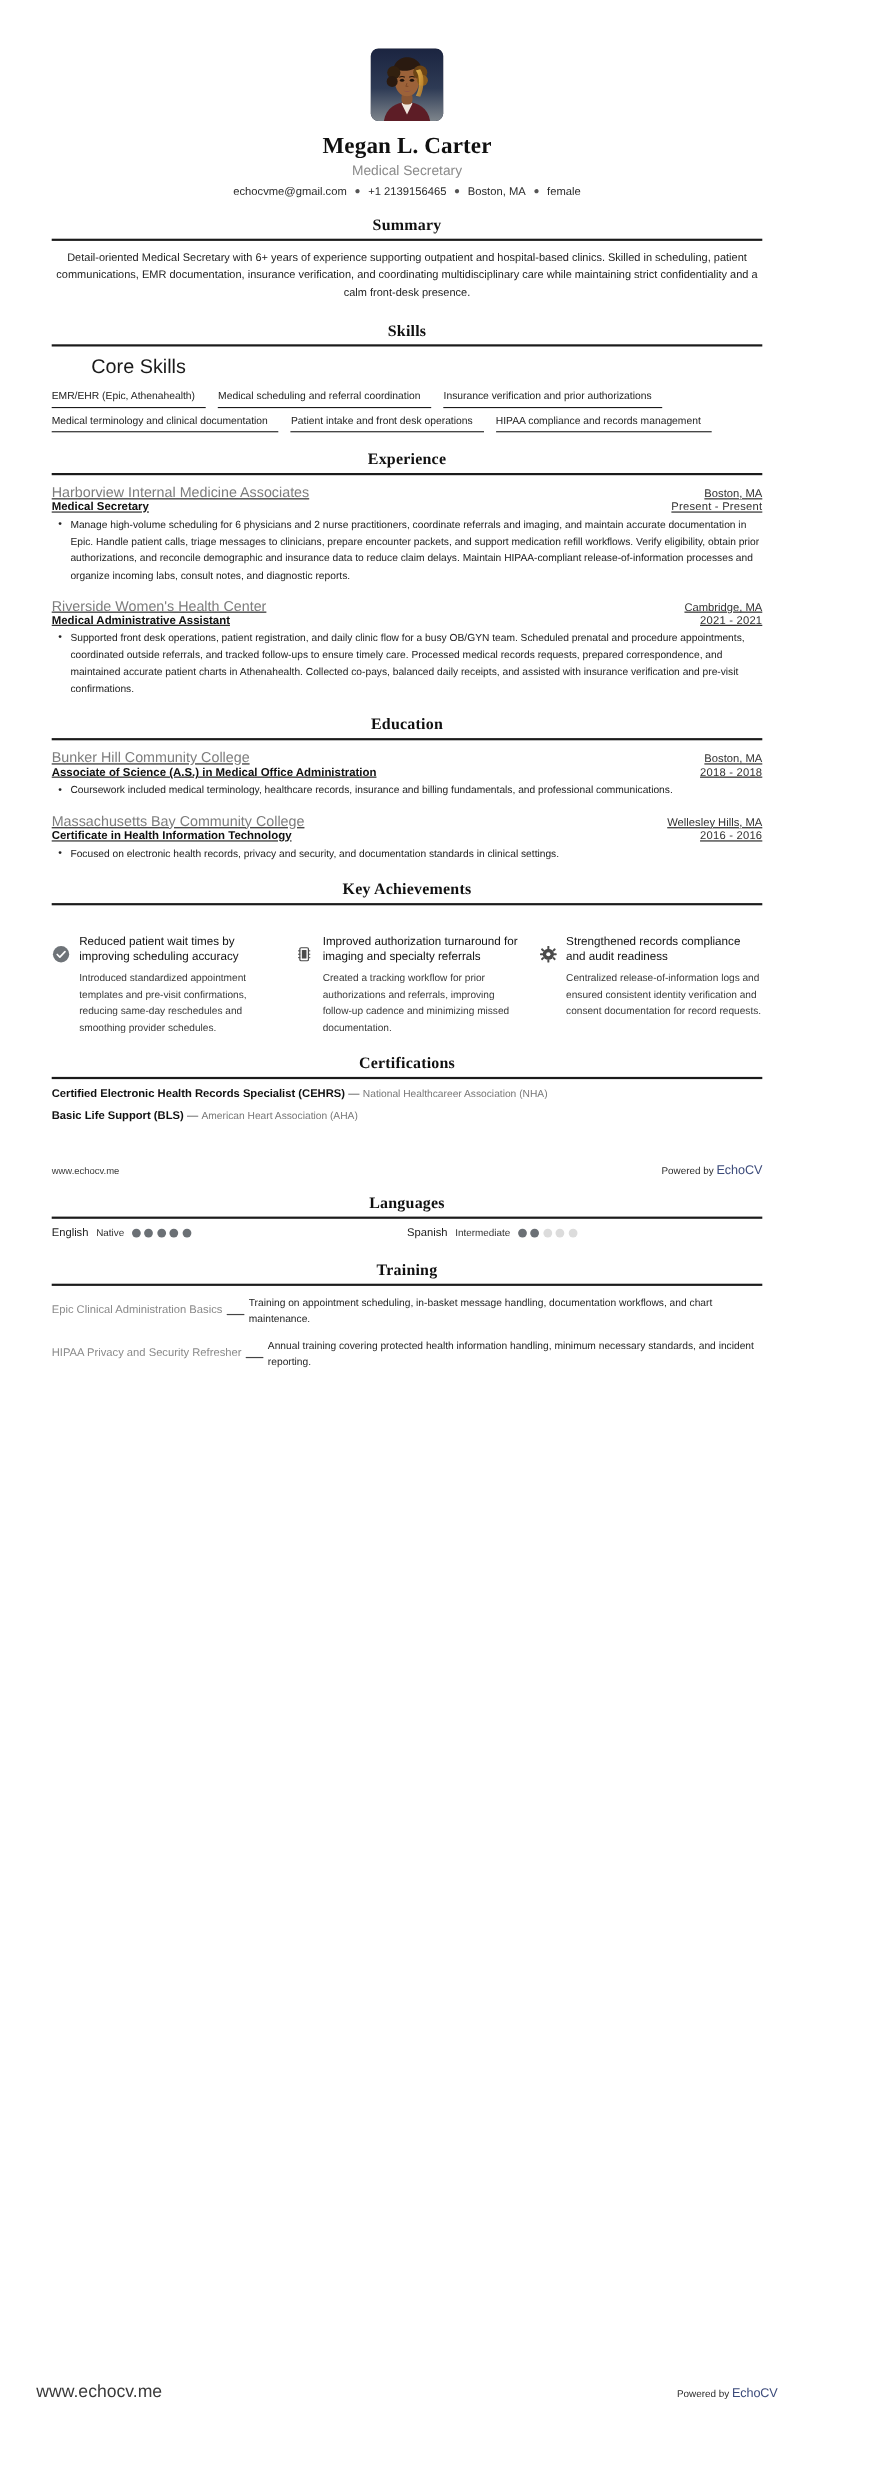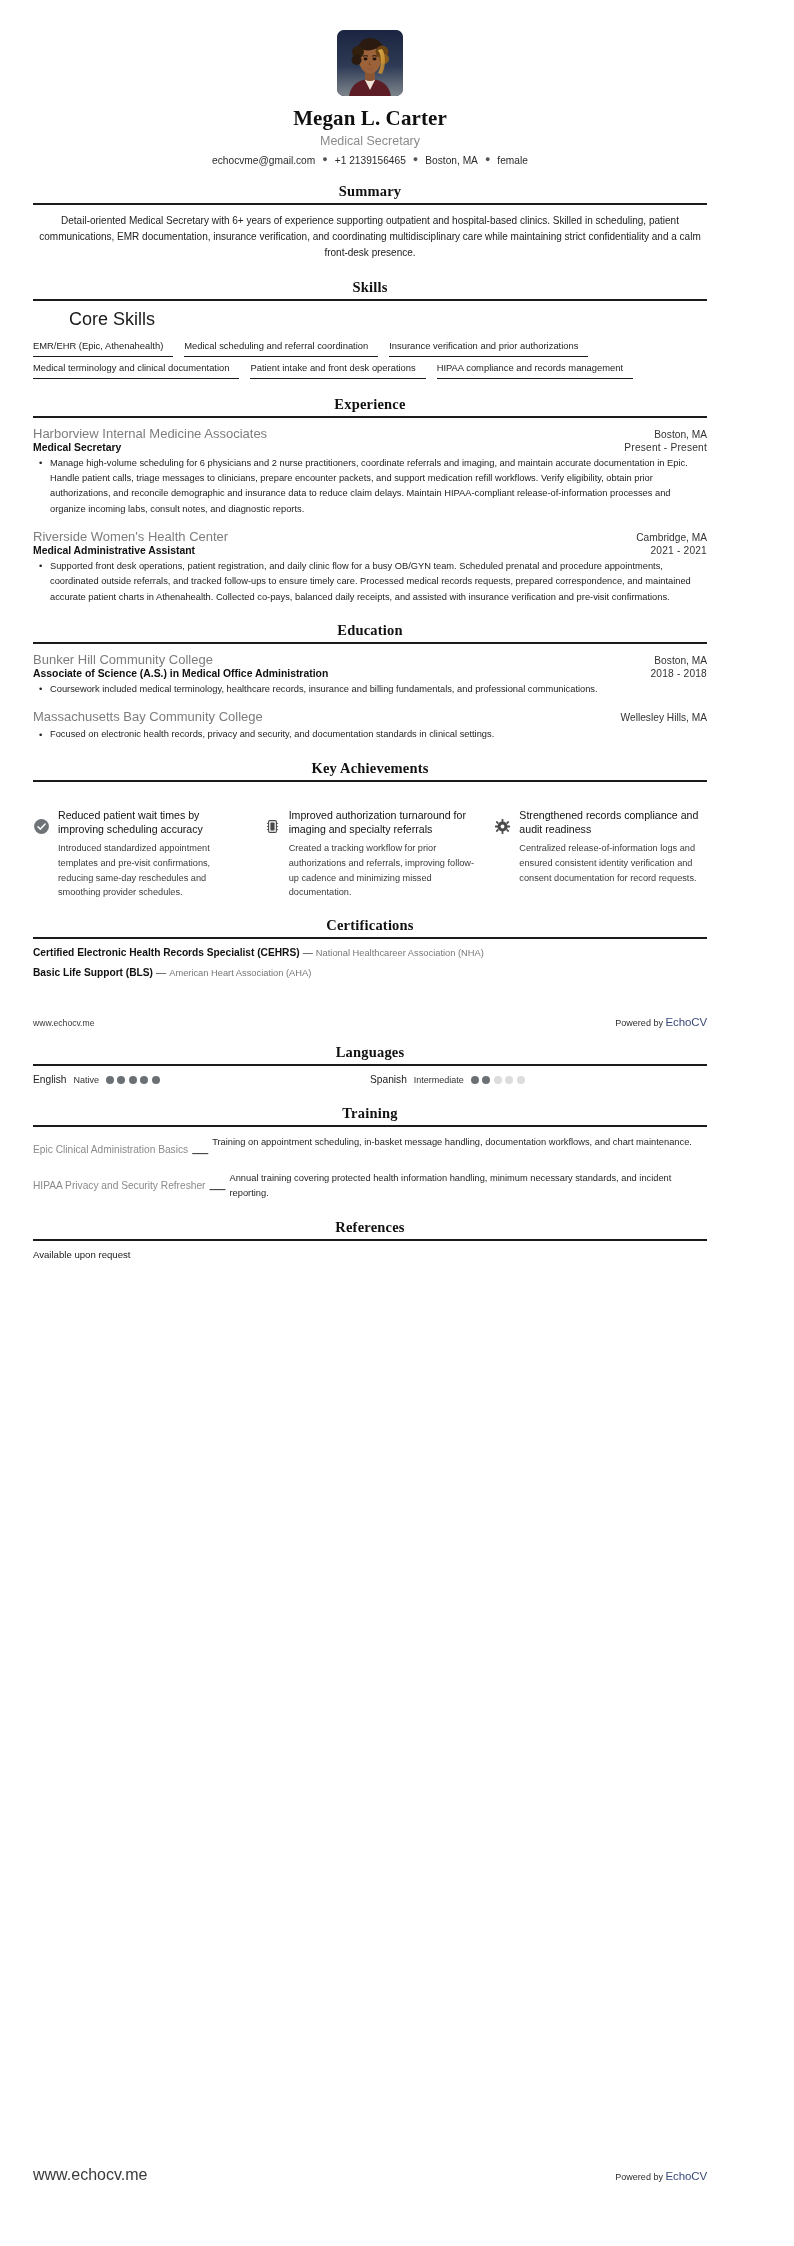--- a/index.html
+++ b/index.html
@@ -12,21 +12,21 @@
   body {
     font-family: "Liberation Sans", sans-serif;
     color: #1a1a1a;
     width: 794px;
   }
   .page {
     position: relative;
     width: 740px;
     min-height: 2246px;
     background: #ffffff;
-    padding: 0;
+    padding: 14px;
   }
   .inner {
     padding: 0 33px;
   }
 
   
   .header {
     padding-top: 30px;
     text-align: center;
   }
@@ -122,20 +122,21 @@
   }
   .skill-row .skill-chip:last-child { margin-right: 0; }
 
   
   .entry { margin-bottom: 12px; }
   .entry:last-child { margin-bottom: 2px; }
   .entry-top, .entry-sub {
     display: flex;
     justify-content: space-between;
     align-items: baseline;
+    text-decoration: underline;
   }
   .org-name {
     font-size: 13px;
     color: #7d7d7d;
     font-weight: 400;
   }
   .org-loc {
     font-size: 10.2px;
     color: #333;
   }
@@ -458,20 +459,24 @@
         <ul class="bullets">
           <li>Coursework included medical terminology, healthcare records, insurance and billing fundamentals, and professional communications.</li>
         </ul>
       </div>
 
       <div class="entry">
         <div class="entry-top">
           <span class="org-name">Massachusetts Bay Community College</span>
           <span class="org-loc">Wellesley Hills, MA</span>
         </div>
+        <div class="entry-sub">
+          <span class="role-name">Certificate in Health Information Technology</span>
+          <span class="role-dates">2016 - 2016</span>
+        </div>
         <ul class="bullets">
           <li>Focused on electronic health records, privacy and security, and documentation standards in clinical settings.</li>
         </ul>
       </div>
     </div>
 
     <div class="section">
       <div class="section-title">Key Achievements</div>
       <div class="section-rule"></div>
       <div class="achievements">
@@ -598,25 +603,20 @@
         <span class="tr-desc">Training on appointment scheduling, in-basket message handling, documentation workflows, and chart maintenance.</span>
       </div>
 
       <div class="training-row">
         <span class="tr-name">HIPAA Privacy and Security Refresher</span>
         <span class="tr-dash">—</span>
         <span class="tr-desc">Annual training covering protected health information handling, minimum necessary standards, and incident reporting.</span>
       </div>
     </div>
 
-    <div class="section" style="margin-top:18px;">
-      <div class="section-title">References</div>
-      <div class="section-rule"></div>
-      <div class="ref-text">Available upon request</div>
-    </div>
   </div>
 
   <div class="bottom-footer">
     <span class="pf-left">www.echocv.me</span>
     <span class="pf-right">
       <span>Powered by</span>
       <span class="brand">EchoCV</span>
     </span>
   </div>
 

